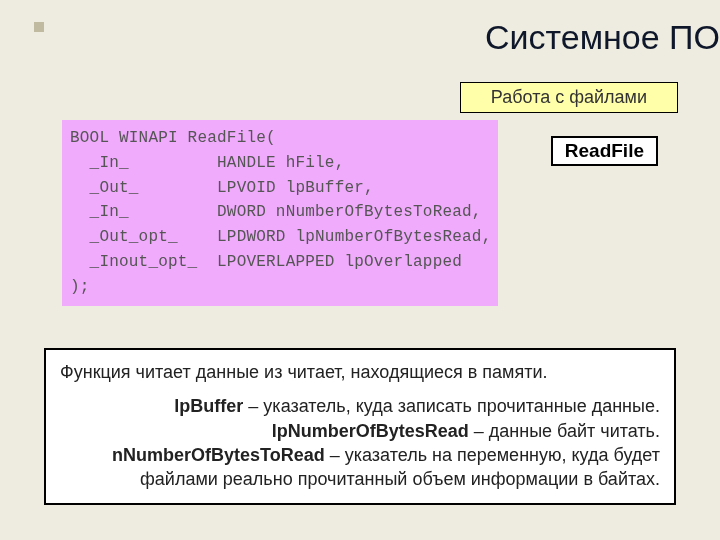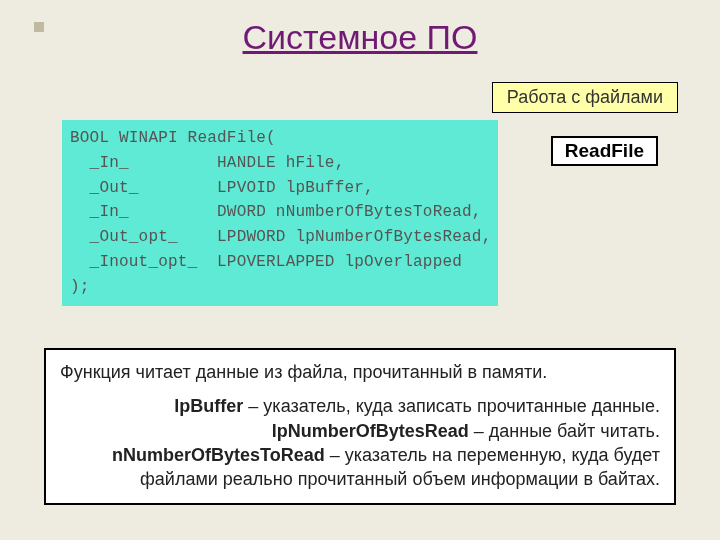--- a/index.html
+++ b/index.html
@@ -16,60 +16,59 @@
     background: #eeece0;
     position: relative;
     box-sizing: border-box;
     box-shadow: 0 0 3px rgba(0,0,0,0.3);
   }
   .title {
     position: absolute;
     top: 18px;
     left: 0;
     width: 100%;
-    text-align: center;
+    text-align: right;
     font-size: 34px;
-    color: #701a75;
+    color: #0f172a;
     font-family: Arial, sans-serif;
-    text-decoration: underline;
   }
   .bullet {
     position: absolute;
     top: 22px;
     left: 34px;
     width: 10px;
     height: 10px;
     background: #c0bba0;
   }
   .subtitle-box {
     position: absolute;
     top: 82px;
     right: 42px;
     background: #ffffaa;
     border: 1px solid #000;
-    padding: 4px 14px;
+    padding: 4px 30px;
     font-size: 18px;
     color: #333;
   }
   .func-label {
     position: absolute;
     top: 136px;
     right: 62px;
     background: #fff;
     border: 2px solid #000;
     padding: 2px 12px;
     font-size: 19px;
     font-weight: bold;
   }
   .code-box {
     position: absolute;
     top: 120px;
     left: 62px;
     width: 420px;
-    background: #5eead4;
+    background: #f0abfc;
     padding: 6px 8px 6px 8px;
     font-family: Consolas, "Courier New", monospace;
     font-size: 16px;
     line-height: 1.55;
     color: #555;
     white-space: pre;
     letter-spacing: 0.2px;
   }
   .desc-box {
     position: absolute;
@@ -107,21 +106,21 @@
 
   <div class="code-box">BOOL WINAPI ReadFile(
   _In_         HANDLE hFile,
   _Out_        LPVOID lpBuffer,
   _In_         DWORD nNumberOfBytesToRead,
   _Out_opt_    LPDWORD lpNumberOfBytesRead,
   _Inout_opt_  LPOVERLAPPED lpOverlapped
 );</div>
 
   <div class="desc-box">
-    <p>Функция читает данные из файла, прочитанный в памяти.</p>
+    <p>Функция читает данные из читает, находящиеся в памяти.</p>
     <p>
       <span class="b">lpBuffer</span><span> – указатель, куда записать прочитанные данные.</span><br>
       <span class="b">lpNumberOfBytesRead</span><span> – данные байт читать.</span><br>
       <span class="b">nNumberOfBytesToRead</span><span> – указатель на переменную, куда будет файлами реально прочитанный объем информации в байтах.</span>
     </p>
   </div>
 
 </div>
 
 </body></html>

